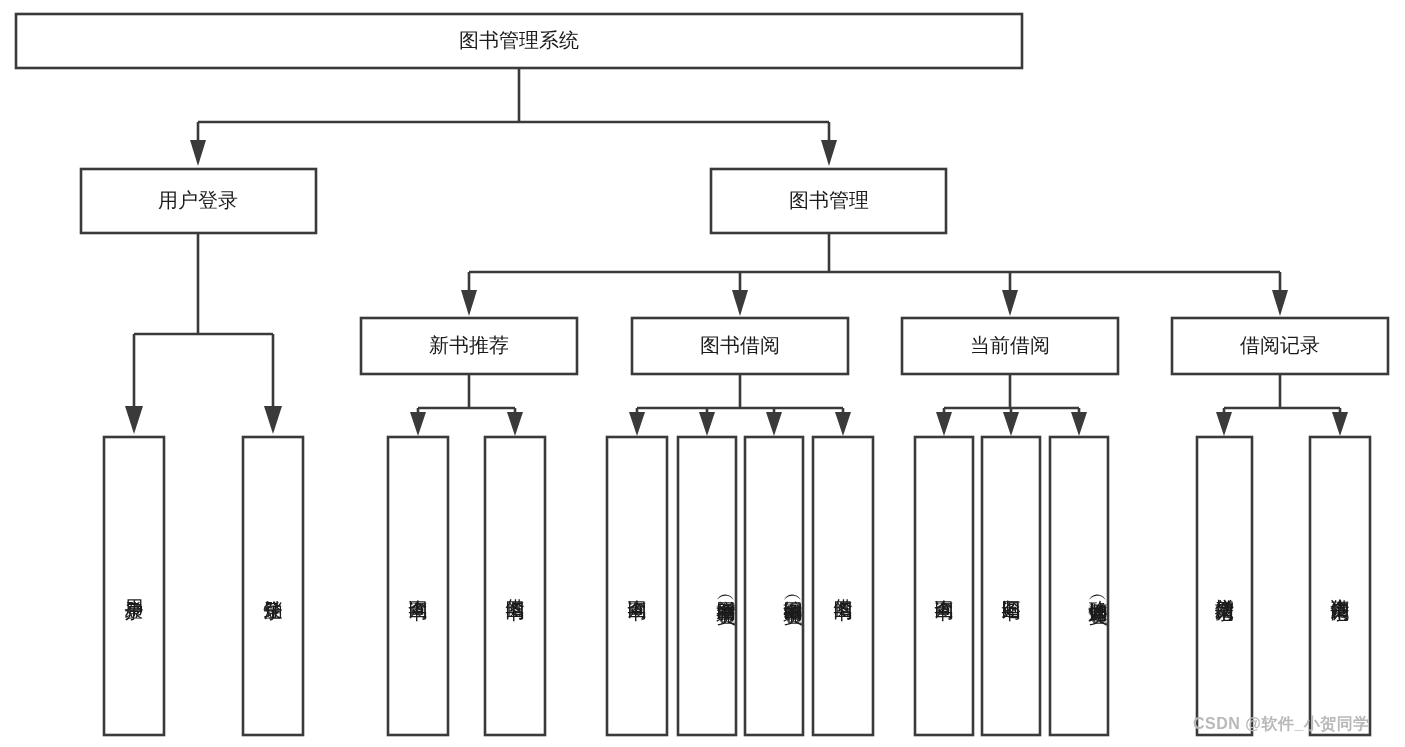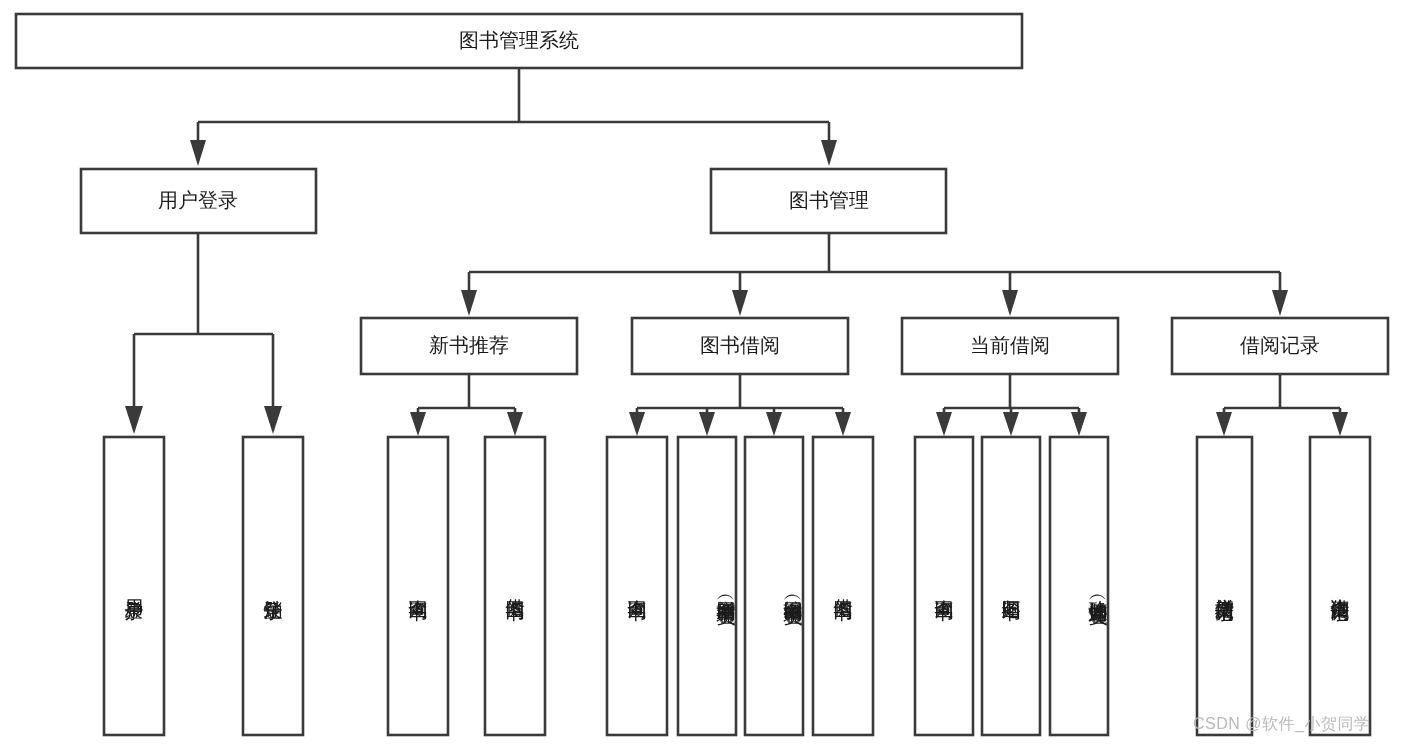--- a/index.html
+++ b/index.html
@@ -202,15 +202,15 @@
   <div class="node-label-v" style="left:607px; top:437px; width:60px; height:298px;">查询图书</div>
   <div class="node-label-v" style="left:678px; top:437px; width:58px; height:298px; align-items:flex-start; padding-top:6px; box-sizing:border-box;">新增图书（管理员）</div>
   <div class="node-label-v" style="left:745px; top:437px; width:58px; height:298px; align-items:flex-start; padding-top:6px; box-sizing:border-box;">编辑图书（管理员）</div>
   <div class="node-label-v" style="left:813px; top:437px; width:60px; height:298px;">借阅图书</div>
   <div class="node-label-v" style="left:915px; top:437px; width:58px; height:298px;">查询图书</div>
   <div class="node-label-v" style="left:982px; top:437px; width:58px; height:298px;">归还图书</div>
   <div class="node-label-v" style="left:1050px; top:437px; width:58px; height:298px; align-items:flex-start; padding-top:6px; box-sizing:border-box;">确认归还（管理员）</div>
   <div class="node-label-v" style="left:1197px; top:437px; width:55px; height:298px;">新增借阅记录</div>
   <div class="node-label-v" style="left:1310px; top:437px; width:60px; height:298px;">查询借阅记录</div>
 
-  <div class="watermark" style="left:1193px; top:714px;">CSDN @软件_小贺同学</div>
+  <div class="watermark" style="left:1193px; top:714px;font-weight:bold;">CSDN @软件_小贺同学</div>
 
 </div>
 
 </body></html>

